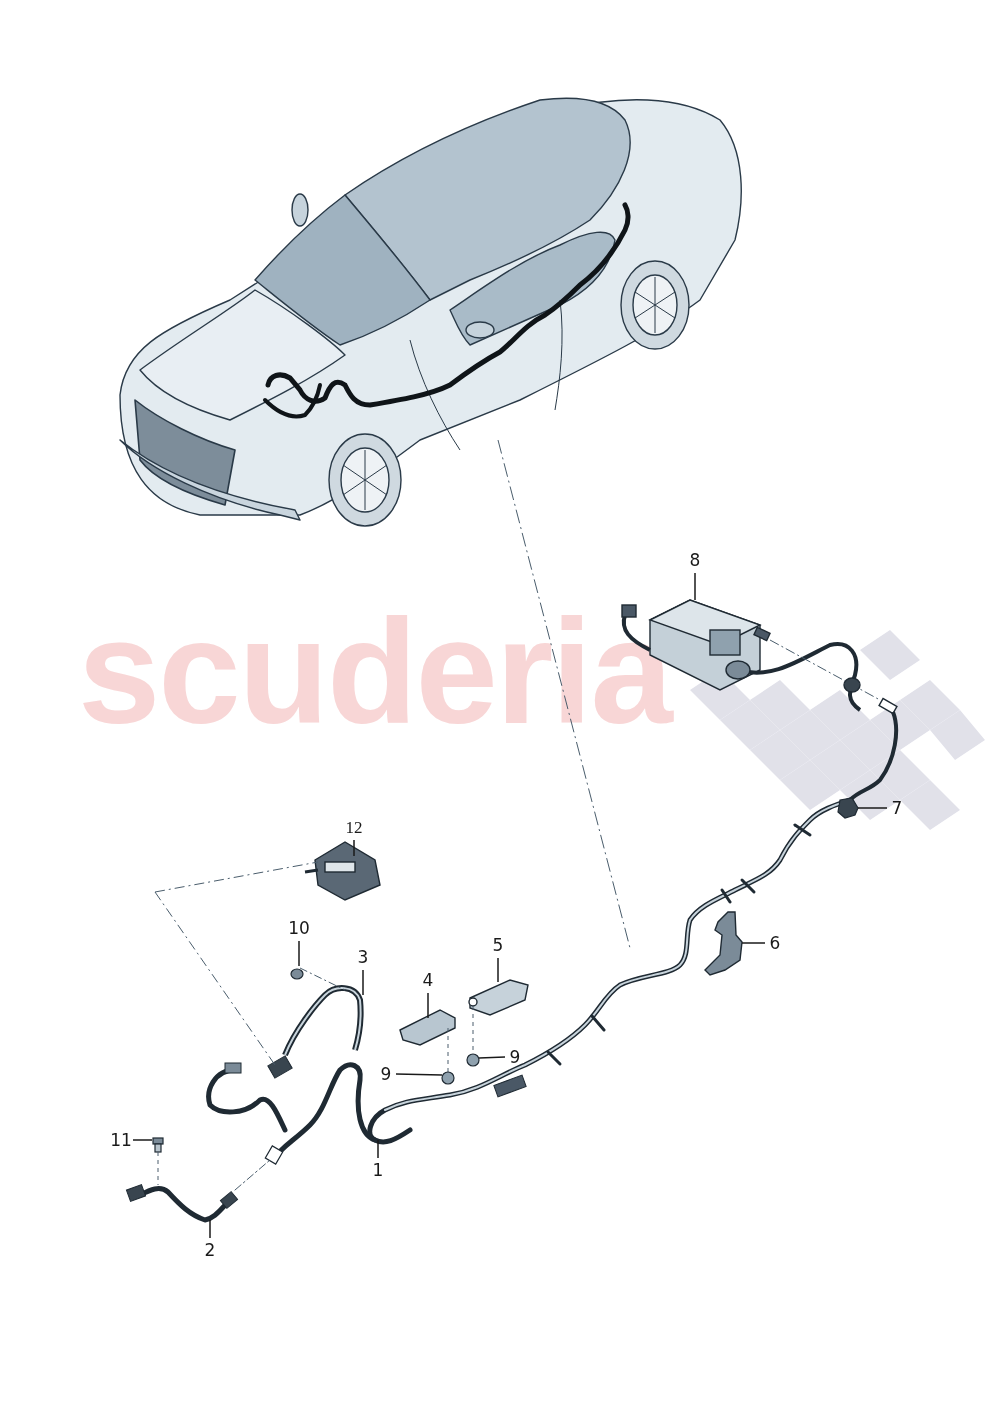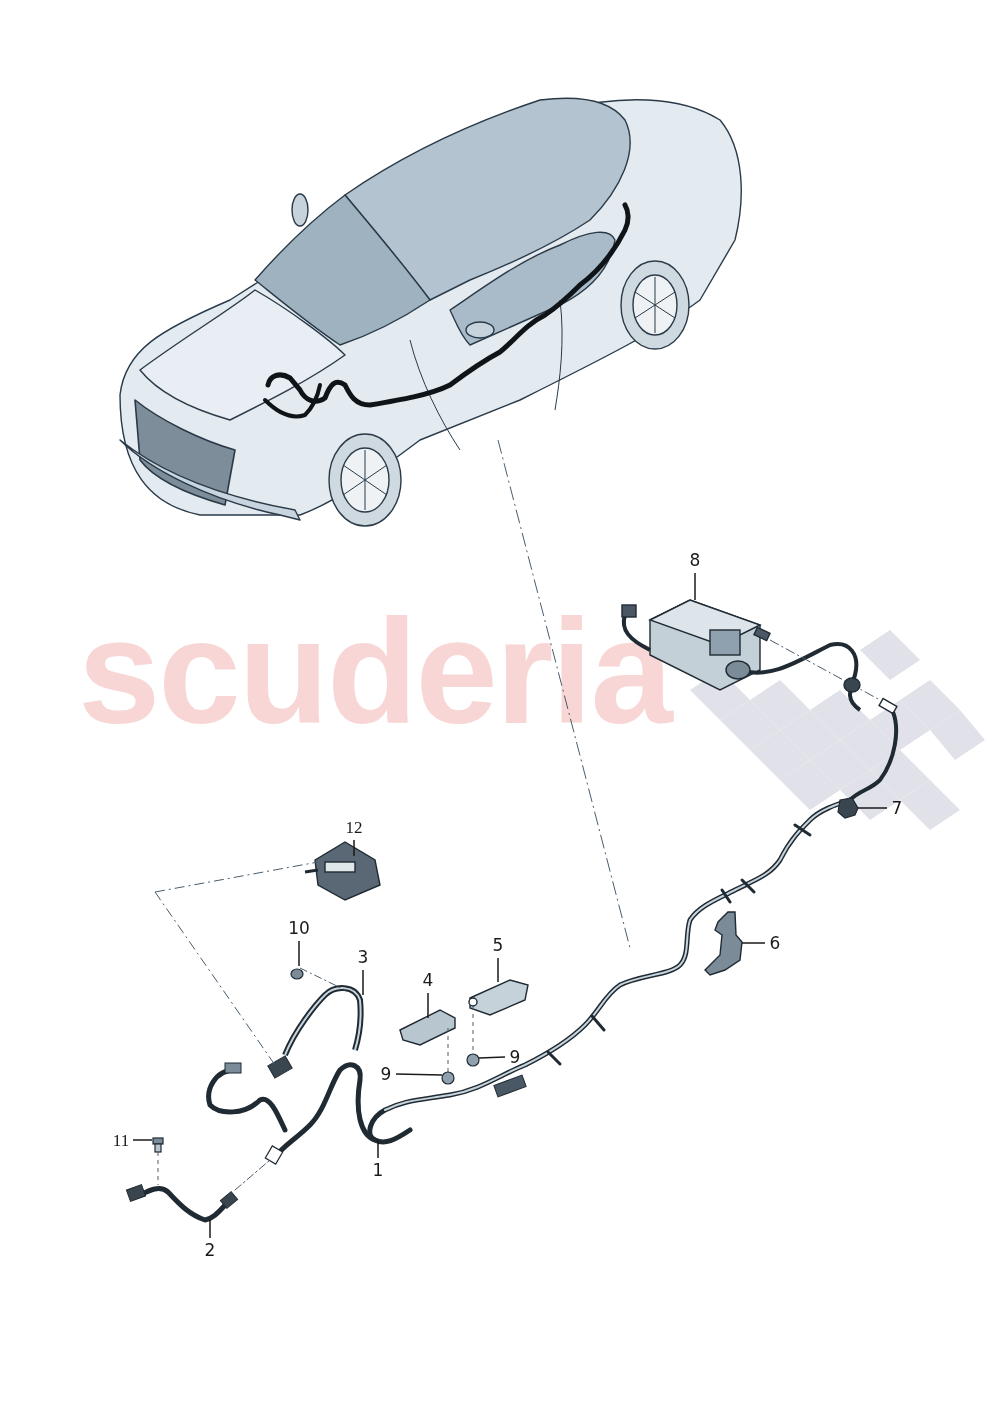--- a/index.html
+++ b/index.html
@@ -196,15 +196,15 @@
   <div class="callout" style="left:210px; top:1250px;">2</div>
   <div class="callout" style="left:363px; top:957px;">3</div>
   <div class="callout" style="left:428px; top:980px;">4</div>
   <div class="callout" style="left:498px; top:945px;">5</div>
   <div class="callout" style="left:775px; top:943px;">6</div>
   <div class="callout" style="left:897px; top:808px;">7</div>
   <div class="callout" style="left:695px; top:560px;">8</div>
   <div class="callout" style="left:386px; top:1074px;">9</div>
   <div class="callout" style="left:515px; top:1057px;">9</div>
   <div class="callout" style="left:299px; top:928px;">10</div>
-  <div class="callout" style="left:121px; top:1140px;font-family:Liberation Serif, serif;">11</div>
+  <div class="callout" style="left:121px; top:1140px;">11</div>
   <div class="callout" style="left:354px; top:827px;font-family:Liberation Serif, serif;">12</div>
 </div>
 
 </body></html>

